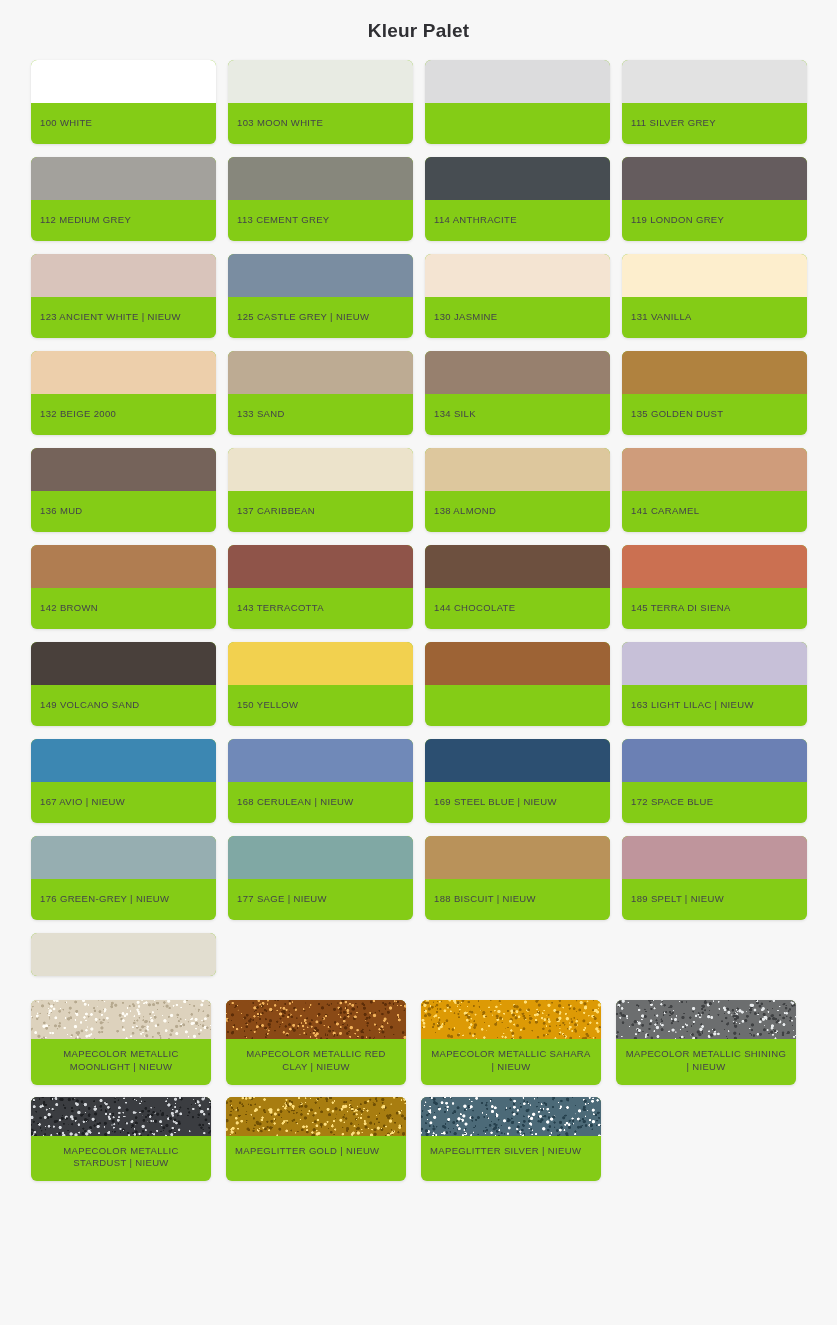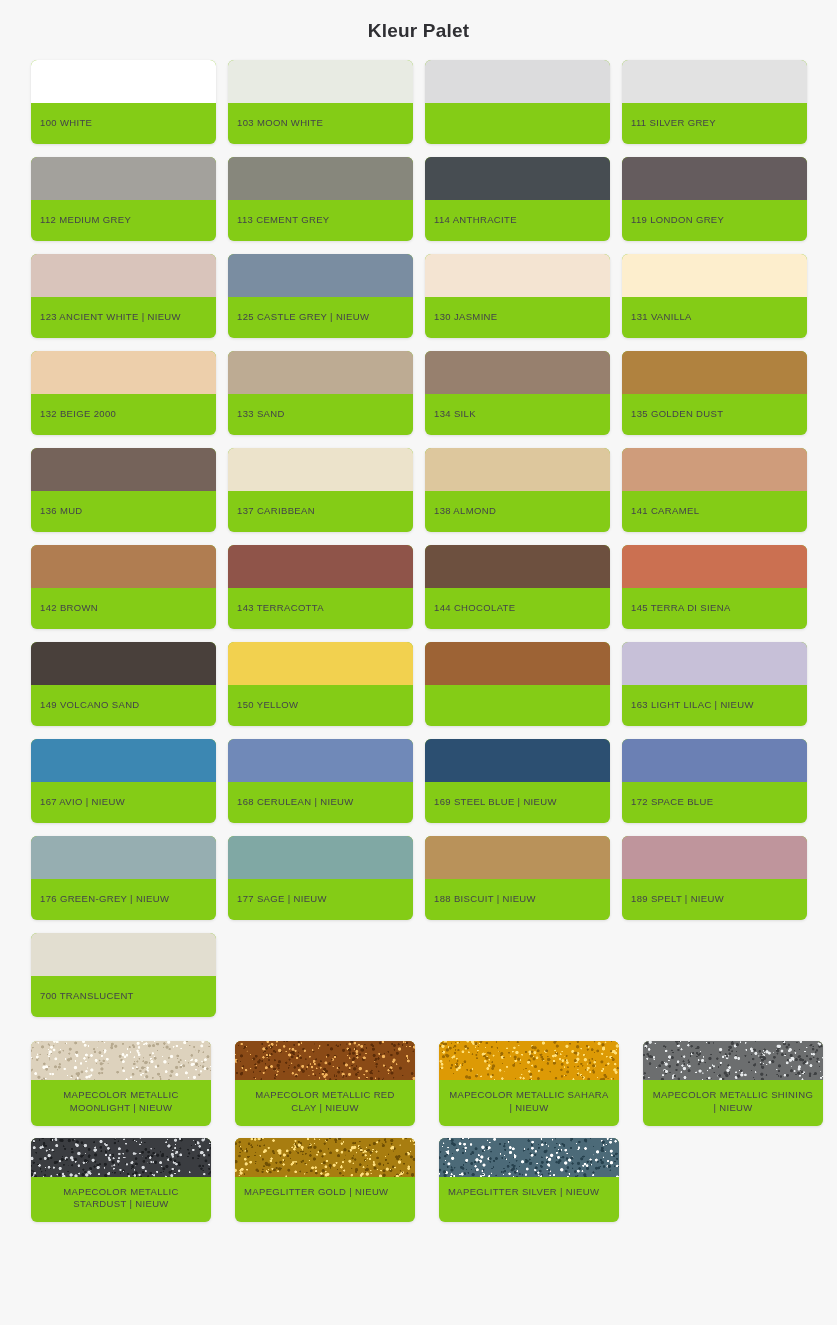--- a/index.html
+++ b/index.html
@@ -69,21 +69,21 @@
     padding: 12px 9px 13px 9px;
     line-height: 1.35;
     text-transform: uppercase;
     min-height: 41px;
     display: flex;
     align-items: center;
   }
 
   
   .metallic-grid .swatch-card { width: 180px; }
-  .metallic-grid { grid-template-columns: repeat(4, 180px); column-gap: 24px; }
+  .metallic-grid { grid-template-columns: repeat(4, 180px); column-gap: 15px; }
   .metallic-grid .swatch-color { height: 39px; }
   .metallic-grid .swatch-label {
     padding: 9px 9px 11px 9px;
     min-height: 44px;
     align-items: flex-start;
   }
 
   .section-gap { height: 24px; }
 </style>
 </head>
@@ -231,21 +231,20 @@
       <div class="swatch-card">
         <div class="swatch-color" style="background: rgb(185, 146, 90);"></div>
         <div class="swatch-label">188 BISCUIT | NIEUW</div>
       </div>
       <div class="swatch-card">
         <div class="swatch-color" style="background: rgb(191, 149, 156);"></div>
         <div class="swatch-label">189 SPELT | NIEUW</div>
       </div>
       <div class="swatch-card">
         <div class="swatch-color" style="background: rgb(226, 222, 208);"></div>
-        <div class="swatch-label">700 TRANSLUCENT</div>
       </div>
     </div>
 
   <div class="section-gap"></div>
 
   <div class="grid metallic-grid" id="metallic-grid">
       <div class="swatch-card">
         <div class="swatch-color" style="background-image: radial-gradient(1.41px at 59.7% 29.9%, rgb(255, 253, 246) 0px, rgb(255, 253, 246) 60%, rgba(0, 0, 0, 0) 100%), radial-gradient(1.9px at 67.2% 52.9%, rgb(255, 253, 246) 0px, rgb(255, 253, 246) 60%, rgba(0, 0, 0, 0) 100%), radial-gradient(0.91px at 7.5% 99.7%, rgb(182, 169, 143) 0px, rgb(182, 169, 143) 60%, rgba(0, 0, 0, 0) 100%), radial-gradient(1.18px at 99.3% 5.9%, rgb(182, 169, 143) 0px, rgb(182, 169, 143) 60%, rgba(0, 0, 0, 0) 100%), radial-gradient(1.99px at 7.2% 67.4%, rgb(255, 253, 246) 0px, rgb(255, 253, 246) 60%, rgba(0, 0, 0, 0) 100%), radial-gradient(1.53px at 74.1% 6.4%, rgb(182, 169, 143) 0px, rgb(182, 169, 143) 60%, rgba(0, 0, 0, 0) 100%), radial-gradient(0.7px at 20.4% 89.2%, rgb(255, 253, 246) 0px, rgb(255, 253, 246) 60%, rgba(0, 0, 0, 0) 100%), radial-gradient(1.67px at 14.6% 2.7%, rgb(255, 253, 246) 0px, rgb(255, 253, 246) 60%, rgba(0, 0, 0, 0) 100%), radial-gradient(1.85px at 86.3% 81.8%, rgb(255, 253, 246) 0px, rgb(255, 253, 246) 60%, rgba(0, 0, 0, 0) 100%), radial-gradient(0.83px at 3.6% 33.9%, rgb(255, 253, 246) 0px, rgb(255, 253, 246) 60%, rgba(0, 0, 0, 0) 100%), radial-gradient(1.79px at 38.3% 29.9%, rgb(182, 169, 143) 0px, rgb(182, 169, 143) 60%, rgba(0, 0, 0, 0) 100%), radial-gradient(0.9px at 87.4% 55.8%, rgb(182, 169, 143) 0px, rgb(182, 169, 143) 60%, rgba(0, 0, 0, 0) 100%), radial-gradient(1.05px at 57.4% 41.5%, rgb(255, 253, 246) 0px, rgb(255, 253, 246) 60%, rgba(0, 0, 0, 0) 100%), radial-gradient(1.68px at 60.1% 35.3%, rgb(255, 253, 246) 0px, rgb(255, 253, 246) 60%, rgba(0, 0, 0, 0) 100%), radial-gradient(0.96px at 39.9% 57.4%, rgb(182, 169, 143) 0px, rgb(182, 169, 143) 60%, rgba(0, 0, 0, 0) 100%), radial-gradient(1.28px at 59.1% 52.5%, rgb(182, 169, 143) 0px, rgb(182, 169, 143) 60%, rgba(0, 0, 0, 0) 100%), radial-gradient(1.76px at 45.2% 8%, rgb(182, 169, 143) 0px, rgb(182, 169, 143) 60%, rgba(0, 0, 0, 0) 100%), radial-gradient(1.51px at 12.1% 85%, rgb(255, 253, 246) 0px, rgb(255, 253, 246) 60%, rgba(0, 0, 0, 0) 100%), radial-gradient(1.32px at 93.2% 24.9%, rgb(182, 169, 143) 0px, rgb(182, 169, 143) 60%, rgba(0, 0, 0, 0) 100%), radial-gradient(0.95px at 63.2% 68%, rgb(182, 169, 143) 0px, rgb(182, 169, 143) 60%, rgba(0, 0, 0, 0) 100%), radial-gradient(1.02px at 61.7% 0%, rgb(255, 253, 246) 0px, rgb(255, 253, 246) 60%, rgba(0, 0, 0, 0) 100%), radial-gradient(1.15px at 76.6% 43.2%, rgb(182, 169, 143) 0px, rgb(182, 169, 143) 60%, rgba(0, 0, 0, 0) 100%), radial-gradient(1.87px at 25.4% 29.2%, rgb(182, 169, 143) 0px, rgb(182, 169, 143) 60%, rgba(0, 0, 0, 0) 100%), radial-gradient(1.91px at 59.5% 5.9%, rgb(255, 253, 246) 0px, rgb(255, 253, 246) 60%, rgba(0, 0, 0, 0) 100%), radial-gradient(1.84px at 44.8% 17.4%, rgb(182, 169, 143) 0px, rgb(182, 169, 143) 60%, rgba(0, 0, 0, 0) 100%), radial-gradient(1.76px at 22.1% 45.5%, rgb(182, 169, 143) 0px, rgb(182, 169, 143) 60%, rgba(0, 0, 0, 0) 100%), radial-gradient(0.76px at 0.1% 42.1%, rgb(255, 253, 246) 0px, rgb(255, 253, 246) 60%, rgba(0, 0, 0, 0) 100%), radial-gradient(1.49px at 27.8% 57.6%, rgb(255, 253, 246) 0px, rgb(255, 253, 246) 60%, rgba(0, 0, 0, 0) 100%), radial-gradient(0.99px at 72.1% 97.4%, rgb(182, 169, 143) 0px, rgb(182, 169, 143) 60%, rgba(0, 0, 0, 0) 100%), radial-gradient(1.78px at 49.5% 39.4%, rgb(182, 169, 143) 0px, rgb(182, 169, 143) 60%, rgba(0, 0, 0, 0) 100%), radial-gradient(1.36px at 94.4% 77.9%, rgb(255, 253, 246) 0px, rgb(255, 253, 246) 60%, rgba(0, 0, 0, 0) 100%), radial-gradient(1.93px at 39% 58.4%, rgb(182, 169, 143) 0px, rgb(182, 169, 143) 60%, rgba(0, 0, 0, 0) 100%), radial-gradient(1.95px at 33.8% 74.4%, rgb(255, 253, 246) 0px, rgb(255, 253, 246) 60%, rgba(0, 0, 0, 0) 100%), radial-gradient(1.11px at 18% 24.6%, rgb(182, 169, 143) 0px, rgb(182, 169, 143) 60%, rgba(0, 0, 0, 0) 100%), radial-gradient(1.82px at 13.6% 66.2%, rgb(182, 169, 143) 0px, rgb(182, 169, 143) 60%, rgba(0, 0, 0, 0) 100%), radial-gradient(0.88px at 55.2% 28.5%, rgb(255, 253, 246) 0px, rgb(255, 253, 246) 60%, rgba(0, 0, 0, 0) 100%), radial-gradient(1.97px at 64.3% 91.7%, rgb(182, 169, 143) 0px, rgb(182, 169, 143) 60%, rgba(0, 0, 0, 0) 100%), radial-gradient(1.84px at 68.1% 11.9%, rgb(182, 169, 143) 0px, rgb(182, 169, 143) 60%, rgba(0, 0, 0, 0) 100%), radial-gradient(0.77px at 31.2% 69.3%, rgb(255, 253, 246) 0px, rgb(255, 253, 246) 60%, rgba(0, 0, 0, 0) 100%), radial-gradient(1.52px at 35.5% 27.6%, rgb(182, 169, 143) 0px, rgb(182, 169, 143) 60%, rgba(0, 0, 0, 0) 100%), radial-gradient(1.27px at 55.6% 93.2%, rgb(255, 253, 246) 0px, rgb(255, 253, 246) 60%, rgba(0, 0, 0, 0) 100%), radial-gradient(1.58px at 7.4% 58.5%, rgb(182, 169, 143) 0px, rgb(182, 169, 143) 60%, rgba(0, 0, 0, 0) 100%), radial-gradient(1.48px at 60.8% 76.7%, rgb(182, 169, 143) 0px, rgb(182, 169, 143) 60%, rgba(0, 0, 0, 0) 100%), radial-gradient(1.25px at 89.6% 47.6%, rgb(255, 253, 246) 0px, rgb(255, 253, 246) 60%, rgba(0, 0, 0, 0) 100%), radial-gradient(1.95px at 75.6% 15.7%, rgb(182, 169, 143) 0px, rgb(182, 169, 143) 60%, rgba(0, 0, 0, 0) 100%), radial-gradient(0.7px at 9.7% 21.9%, rgb(255, 253, 246) 0px, rgb(255, 253, 246) 60%, rgba(0, 0, 0, 0) 100%), radial-gradient(0.62px at 76.6% 57.8%, rgb(182, 169, 143) 0px, rgb(182, 169, 143) 60%, rgba(0, 0, 0, 0) 100%), radial-gradient(0.87px at 81.5% 44.4%, rgb(182, 169, 143) 0px, rgb(182, 169, 143) 60%, rgba(0, 0, 0, 0) 100%), radial-gradient(1.47px at 16% 59.9%, rgb(182, 169, 143) 0px, rgb(182, 169, 143) 60%, rgba(0, 0, 0, 0) 100%), radial-gradient(1.88px at 65.8% 12.4%, rgb(182, 169, 143) 0px, rgb(182, 169, 143) 60%, rgba(0, 0, 0, 0) 100%), radial-gradient(0.99px at 99% 14%, rgb(182, 169, 143) 0px, rgb(182, 169, 143) 60%, rgba(0, 0, 0, 0) 100%), radial-gradient(1.62px at 69% 43.7%, rgb(182, 169, 143) 0px, rgb(182, 169, 143) 60%, rgba(0, 0, 0, 0) 100%), radial-gradient(0.78px at 6.1% 0%, rgb(182, 169, 143) 0px, rgb(182, 169, 143) 60%, rgba(0, 0, 0, 0) 100%), radial-gradient(1.07px at 6.2% 98.7%, rgb(182, 169, 143) 0px, rgb(182, 169, 143) 60%, rgba(0, 0, 0, 0) 100%), radial-gradient(1.3px at 21.3% 32.3%, rgb(182, 169, 143) 0px, rgb(182, 169, 143) 60%, rgba(0, 0, 0, 0) 100%), radial-gradient(1.5px at 98% 71%, rgb(182, 169, 143) 0px, rgb(182, 169, 143) 60%, rgba(0, 0, 0, 0) 100%), radial-gradient(1.73px at 28.3% 79.3%, rgb(182, 169, 143) 0px, rgb(182, 169, 143) 60%, rgba(0, 0, 0, 0) 100%), radial-gradient(1.72px at 8.7% 72.6%, rgb(182, 169, 143) 0px, rgb(182, 169, 143) 60%, rgba(0, 0, 0, 0) 100%), radial-gradient(0.93px at 11.3% 31.9%, rgb(182, 169, 143) 0px, rgb(182, 169, 143) 60%, rgba(0, 0, 0, 0) 100%), radial-gradient(1.88px at 63.7% 55.7%, rgb(182, 169, 143) 0px, rgb(182, 169, 143) 60%, rgba(0, 0, 0, 0) 100%), radial-gradient(0.8px at 86% 50.8%, rgb(255, 253, 246) 0px, rgb(255, 253, 246) 60%, rgba(0, 0, 0, 0) 100%), radial-gradient(1.76px at 51.3% 52.9%, rgb(255, 253, 246) 0px, rgb(255, 253, 246) 60%, rgba(0, 0, 0, 0) 100%), radial-gradient(1.92px at 62% 68.9%, rgb(182, 169, 143) 0px, rgb(182, 169, 143) 60%, rgba(0, 0, 0, 0) 100%), radial-gradient(1.92px at 91.7% 49.9%, rgb(255, 253, 246) 0px, rgb(255, 253, 246) 60%, rgba(0, 0, 0, 0) 100%), radial-gradient(1.42px at 93.5% 86.6%, rgb(182, 169, 143) 0px, rgb(182, 169, 143) 60%, rgba(0, 0, 0, 0) 100%), radial-gradient(1.51px at 70.5% 8.3%, rgb(182, 169, 143) 0px, rgb(182, 169, 143) 60%, rgba(0, 0, 0, 0) 100%), radial-gradient(1.87px at 95.5% 1.2%, rgb(255, 253, 246) 0px, rgb(255, 253, 246) 60%, rgba(0, 0, 0, 0) 100%), radial-gradient(0.76px at 4.4% 43.8%, rgb(182, 169, 143) 0px, rgb(182, 169, 143) 60%, rgba(0, 0, 0, 0) 100%), radial-gradient(0.92px at 5.1% 34.2%, rgb(182, 169, 143) 0px, rgb(182, 169, 143) 60%, rgba(0, 0, 0, 0) 100%), radial-gradient(1.99px at 78.3% 77.9%, rgb(182, 169, 143) 0px, rgb(182, 169, 143) 60%, rgba(0, 0, 0, 0) 100%), radial-gradient(1.37px at 82.1% 54.2%, rgb(182, 169, 143) 0px, rgb(182, 169, 143) 60%, rgba(0, 0, 0, 0) 100%), radial-gradient(0.74px at 57.4% 52.7%, rgb(182, 169, 143) 0px, rgb(182, 169, 143) 60%, rgba(0, 0, 0, 0) 100%), radial-gradient(1.08px at 1% 16.9%, rgb(182, 169, 143) 0px, rgb(182, 169, 143) 60%, rgba(0, 0, 0, 0) 100%), radial-gradient(1.4px at 53.1% 98.5%, rgb(255, 253, 246) 0px, rgb(255, 253, 246) 60%, rgba(0, 0, 0, 0) 100%), radial-gradient(2px at 90.8% 93.2%, rgb(255, 253, 246) 0px, rgb(255, 253, 246) 60%, rgba(0, 0, 0, 0) 100%), radial-gradient(0.83px at 74.2% 8.8%, rgb(182, 169, 143) 0px, rgb(182, 169, 143) 60%, rgba(0, 0, 0, 0) 100%), radial-gradient(0.63px at 93.1% 65%, rgb(182, 169, 143) 0px, rgb(182, 169, 143) 60%, rgba(0, 0, 0, 0) 100%), radial-gradient(1.69px at 75.1% 78.5%, rgb(255, 253, 246) 0px, rgb(255, 253, 246) 60%, rgba(0, 0, 0, 0) 100%), radial-gradient(0.93px at 40.9% 4.1%, rgb(255, 253, 246) 0px, rgb(255, 253, 246) 60%, rgba(0, 0, 0, 0) 100%), radial-gradient(1.53px at 69% 44.7%, rgb(182, 169, 143) 0px, rgb(182, 169, 143) 60%, rgba(0, 0, 0, 0) 100%), radial-gradient(1.92px at 29.2% 1.3%, rgb(255, 253, 246) 0px, rgb(255, 253, 246) 60%, rgba(0, 0, 0, 0) 100%), radial-gradient(1.1px at 9.9% 39.3%, rgb(255, 253, 246) 0px, rgb(255, 253, 246) 60%, rgba(0, 0, 0, 0) 100%), radial-gradient(0.91px at 88.2% 11.4%, rgb(182, 169, 143) 0px, rgb(182, 169, 143) 60%, rgba(0, 0, 0, 0) 100%), radial-gradient(1.36px at 67.7% 31.7%, rgb(255, 253, 246) 0px, rgb(255, 253, 246) 60%, rgba(0, 0, 0, 0) 100%), radial-gradient(2.08px at 24.7% 68.2%, rgb(255, 253, 246) 0px, rgb(255, 253, 246) 60%, rgba(0, 0, 0, 0) 100%), radial-gradient(1.47px at 64.8% 68.5%, rgb(255, 253, 246) 0px, rgb(255, 253, 246) 60%, rgba(0, 0, 0, 0) 100%), radial-gradient(1.79px at 64.1% 54.7%, rgb(182, 169, 143) 0px, rgb(182, 169, 143) 60%, rgba(0, 0, 0, 0) 100%), radial-gradient(2.09px at 10.7% 28.1%, rgb(255, 253, 246) 0px, rgb(255, 253, 246) 60%, rgba(0, 0, 0, 0) 100%), radial-gradient(0.82px at 99.7% 65.7%, rgb(255, 253, 246) 0px, rgb(255, 253, 246) 60%, rgba(0, 0, 0, 0) 100%), radial-gradient(1.55px at 27.1% 99.4%, rgb(182, 169, 143) 0px, rgb(182, 169, 143) 60%, rgba(0, 0, 0, 0) 100%), radial-gradient(0.86px at 95% 51.7%, rgb(255, 253, 246) 0px, rgb(255, 253, 246) 60%, rgba(0, 0, 0, 0) 100%), radial-gradient(1.14px at 4.1% 4.2%, rgb(255, 253, 246) 0px, rgb(255, 253, 246) 60%, rgba(0, 0, 0, 0) 100%), radial-gradient(1.47px at 81% 12.6%, rgb(255, 253, 246) 0px, rgb(255, 253, 246) 60%, rgba(0, 0, 0, 0) 100%), radial-gradient(1.34px at 54.8% 15.8%, rgb(182, 169, 143) 0px, rgb(182, 169, 143) 60%, rgba(0, 0, 0, 0) 100%), radial-gradient(1.04px at 15.4% 66.4%, rgb(182, 169, 143) 0px, rgb(182, 169, 143) 60%, rgba(0, 0, 0, 0) 100%), radial-gradient(1.37px at 10.8% 84.3%, rgb(255, 253, 246) 0px, rgb(255, 253, 246) 60%, rgba(0, 0, 0, 0) 100%), radial-gradient(0.89px at 87.6% 94.3%, rgb(255, 253, 246) 0px, rgb(255, 253, 246) 60%, rgba(0, 0, 0, 0) 100%), radial-gradient(1.05px at 19.2% 45.8%, rgb(255, 253, 246) 0px, rgb(255, 253, 246) 60%, rgba(0, 0, 0, 0) 100%), radial-gradient(1.26px at 9.8% 8.7%, rgb(182, 169, 143) 0px, rgb(182, 169, 143) 60%, rgba(0, 0, 0, 0) 100%), radial-gradient(1.62px at 95.6% 65.8%, rgb(182, 169, 143) 0px, rgb(182, 169, 143) 60%, rgba(0, 0, 0, 0) 100%), radial-gradient(0.89px at 60.1% 45.9%, rgb(182, 169, 143) 0px, rgb(182, 169, 143) 60%, rgba(0, 0, 0, 0) 100%), radial-gradient(1.51px at 64.1% 6.5%, rgb(255, 253, 246) 0px, rgb(255, 253, 246) 60%, rgba(0, 0, 0, 0) 100%), radial-gradient(0.8px at 65.9% 56.3%, rgb(182, 169, 143) 0px, rgb(182, 169, 143) 60%, rgba(0, 0, 0, 0) 100%), radial-gradient(0.61px at 10.3% 10.7%, rgb(182, 169, 143) 0px, rgb(182, 169, 143) 60%, rgba(0, 0, 0, 0) 100%), radial-gradient(1.28px at 56.7% 11%, rgb(182, 169, 143) 0px, rgb(182, 169, 143) 60%, rgba(0, 0, 0, 0) 100%), radial-gradient(1.1px at 90.6% 15.3%, rgb(182, 169, 143) 0px, rgb(182, 169, 143) 60%, rgba(0, 0, 0, 0) 100%), radial-gradient(0.61px at 99.6% 75.5%, rgb(182, 169, 143) 0px, rgb(182, 169, 143) 60%, rgba(0, 0, 0, 0) 100%), radial-gradient(0.9px at 83.4% 18.7%, rgb(255, 253, 246) 0px, rgb(255, 253, 246) 60%, rgba(0, 0, 0, 0) 100%), radial-gradient(1.74px at 96.9% 48%, rgb(255, 253, 246) 0px, rgb(255, 253, 246) 60%, rgba(0, 0, 0, 0) 100%), radial-gradient(1.61px at 83.2% 66.8%, rgb(182, 169, 143) 0px, rgb(182, 169, 143) 60%, rgba(0, 0, 0, 0) 100%), radial-gradient(1.15px at 79.2% 14.7%, rgb(255, 253, 246) 0px, rgb(255, 253, 246) 60%, rgba(0, 0, 0, 0) 100%), radial-gradient(0.85px at 93% 28.9%, rgb(182, 169, 143) 0px, rgb(182, 169, 143) 60%, rgba(0, 0, 0, 0) 100%), radial-gradient(1.17px at 56.6% 69.8%, rgb(255, 253, 246) 0px, rgb(255, 253, 246) 60%, rgba(0, 0, 0, 0) 100%), radial-gradient(1.91px at 89.5% 60.6%, rgb(255, 253, 246) 0px, rgb(255, 253, 246) 60%, rgba(0, 0, 0, 0) 100%), radial-gradient(1.96px at 47.1% 13.4%, rgb(182, 169, 143) 0px, rgb(182, 169, 143) 60%, rgba(0, 0, 0, 0) 100%), radial-gradient(1.02px at 31.9% 12.8%, rgb(255, 253, 246) 0px, rgb(255, 253, 246) 60%, rgba(0, 0, 0, 0) 100%), radial-gradient(1.57px at 90.3% 59.3%, rgb(255, 253, 246) 0px, rgb(255, 253, 246) 60%, rgba(0, 0, 0, 0) 100%), radial-gradient(1.42px at 26.2% 88.5%, rgb(182, 169, 143) 0px, rgb(182, 169, 143) 60%, rgba(0, 0, 0, 0) 100%), radial-gradient(1.36px at 0.1% 24.7%, rgb(182, 169, 143) 0px, rgb(182, 169, 143) 60%, rgba(0, 0, 0, 0) 100%), radial-gradient(1.05px at 67.7% 94.6%, rgb(182, 169, 143) 0px, rgb(182, 169, 143) 60%, rgba(0, 0, 0, 0) 100%), radial-gradient(1.03px at 39.6% 1%, rgb(182, 169, 143) 0px, rgb(182, 169, 143) 60%, rgba(0, 0, 0, 0) 100%), radial-gradient(0.84px at 14.8% 73.8%, rgb(182, 169, 143) 0px, rgb(182, 169, 143) 60%, rgba(0, 0, 0, 0) 100%), radial-gradient(1.54px at 60% 16.5%, rgb(255, 253, 246) 0px, rgb(255, 253, 246) 60%, rgba(0, 0, 0, 0) 100%), radial-gradient(1.15px at 91.7% 73.3%, rgb(255, 253, 246) 0px, rgb(255, 253, 246) 60%, rgba(0, 0, 0, 0) 100%), radial-gradient(1.63px at 69.4% 66.1%, rgb(255, 253, 246) 0px, rgb(255, 253, 246) 60%, rgba(0, 0, 0, 0) 100%), radial-gradient(0.64px at 2.6% 4.9%, rgb(182, 169, 143) 0px, rgb(182, 169, 143) 60%, rgba(0, 0, 0, 0) 100%), radial-gradient(1.03px at 26% 94.9%, rgb(255, 253, 246) 0px, rgb(255, 253, 246) 60%, rgba(0, 0, 0, 0) 100%), radial-gradient(1.59px at 89.3% 37%, rgb(182, 169, 143) 0px, rgb(182, 169, 143) 60%, rgba(0, 0, 0, 0) 100%), radial-gradient(1.69px at 32.4% 91.3%, rgb(255, 253, 246) 0px, rgb(255, 253, 246) 60%, rgba(0, 0, 0, 0) 100%), radial-gradient(1.18px at 62.4% 51.9%, rgb(182, 169, 143) 0px, rgb(182, 169, 143) 60%, rgba(0, 0, 0, 0) 100%), radial-gradient(0.66px at 35.1% 99.4%, rgb(182, 169, 143) 0px, rgb(182, 169, 143) 60%, rgba(0, 0, 0, 0) 100%), radial-gradient(1.99px at 76.5% 2.9%, rgb(255, 253, 246) 0px, rgb(255, 253, 246) 60%, rgba(0, 0, 0, 0) 100%), radial-gradient(0.71px at 73.2% 40.3%, rgb(255, 253, 246) 0px, rgb(255, 253, 246) 60%, rgba(0, 0, 0, 0) 100%), radial-gradient(1.33px at 44.8% 12.5%, rgb(182, 169, 143) 0px, rgb(182, 169, 143) 60%, rgba(0, 0, 0, 0) 100%), radial-gradient(1.98px at 26.4% 83.8%, rgb(182, 169, 143) 0px, rgb(182, 169, 143) 60%, rgba(0, 0, 0, 0) 100%), radial-gradient(0.7px at 16.3% 22.1%, rgb(255, 253, 246) 0px, rgb(255, 253, 246) 60%, rgba(0, 0, 0, 0) 100%), radial-gradient(1.1px at 58.8% 67.3%, rgb(255, 253, 246) 0px, rgb(255, 253, 246) 60%, rgba(0, 0, 0, 0) 100%), radial-gradient(1.44px at 3.5% 48.4%, rgb(182, 169, 143) 0px, rgb(182, 169, 143) 60%, rgba(0, 0, 0, 0) 100%), radial-gradient(1.21px at 0.7% 73.3%, rgb(182, 169, 143) 0px, rgb(182, 169, 143) 60%, rgba(0, 0, 0, 0) 100%), radial-gradient(1.09px at 38.1% 50%, rgb(182, 169, 143) 0px, rgb(182, 169, 143) 60%, rgba(0, 0, 0, 0) 100%), radial-gradient(1.7px at 33.6% 37.1%, rgb(255, 253, 246) 0px, rgb(255, 253, 246) 60%, rgba(0, 0, 0, 0) 100%), radial-gradient(1.07px at 66.6% 45.2%, rgb(255, 253, 246) 0px, rgb(255, 253, 246) 60%, rgba(0, 0, 0, 0) 100%), radial-gradient(1.75px at 11.4% 16.1%, rgb(255, 253, 246) 0px, rgb(255, 253, 246) 60%, rgba(0, 0, 0, 0) 100%), radial-gradient(0.95px at 68.7% 0.8%, rgb(255, 253, 246) 0px, rgb(255, 253, 246) 60%, rgba(0, 0, 0, 0) 100%), radial-gradient(1.52px at 30.8% 77.7%, rgb(255, 253, 246) 0px, rgb(255, 253, 246) 60%, rgba(0, 0, 0, 0) 100%), radial-gradient(1.1px at 24.7% 51.1%, rgb(255, 253, 246) 0px, rgb(255, 253, 246) 60%, rgba(0, 0, 0, 0) 100%), radial-gradient(2px at 80.9% 67.8%, rgb(182, 169, 143) 0px, rgb(182, 169, 143) 60%, rgba(0, 0, 0, 0) 100%), radial-gradient(0.69px at 62.4% 43.4%, rgb(182, 169, 143) 0px, rgb(182, 169, 143) 60%, rgba(0, 0, 0, 0) 100%), radial-gradient(1.71px at 3.5% 40.9%, rgb(255, 253, 246) 0px, rgb(255, 253, 246) 60%, rgba(0, 0, 0, 0) 100%), radial-gradient(1.77px at 31% 92.8%, rgb(255, 253, 246) 0px, rgb(255, 253, 246) 60%, rgba(0, 0, 0, 0) 100%), radial-gradient(1.5px at 25.7% 38.2%, rgb(255, 253, 246) 0px, rgb(255, 253, 246) 60%, rgba(0, 0, 0, 0) 100%), radial-gradient(1.23px at 0.1% 75.8%, rgb(182, 169, 143) 0px, rgb(182, 169, 143) 60%, rgba(0, 0, 0, 0) 100%), radial-gradient(0.79px at 55.3% 29.7%, rgb(182, 169, 143) 0px, rgb(182, 169, 143) 60%, rgba(0, 0, 0, 0) 100%), radial-gradient(1.17px at 32% 42.5%, rgb(182, 169, 143) 0px, rgb(182, 169, 143) 60%, rgba(0, 0, 0, 0) 100%), radial-gradient(0.79px at 10.5% 48.6%, rgb(182, 169, 143) 0px, rgb(182, 169, 143) 60%, rgba(0, 0, 0, 0) 100%), radial-gradient(1.21px at 39.4% 38.2%, rgb(255, 253, 246) 0px, rgb(255, 253, 246) 60%, rgba(0, 0, 0, 0) 100%), radial-gradient(1.69px at 41.2% 24.7%, rgb(255, 253, 246) 0px, rgb(255, 253, 246) 60%, rgba(0, 0, 0, 0) 100%), radial-gradient(1.42px at 77% 20.6%, rgb(182, 169, 143) 0px, rgb(182, 169, 143) 60%, rgba(0, 0, 0, 0) 100%), radial-gradient(1.81px at 84.8% 63.6%, rgb(182, 169, 143) 0px, rgb(182, 169, 143) 60%, rgba(0, 0, 0, 0) 100%), radial-gradient(0.76px at 19% 6.7%, rgb(182, 169, 143) 0px, rgb(182, 169, 143) 60%, rgba(0, 0, 0, 0) 100%), radial-gradient(1.78px at 63.9% 79%, rgb(182, 169, 143) 0px, rgb(182, 169, 143) 60%, rgba(0, 0, 0, 0) 100%), radial-gradient(1.52px at 50.3% 49%, rgb(182, 169, 143) 0px, rgb(182, 169, 143) 60%, rgba(0, 0, 0, 0) 100%), radial-gradient(0.83px at 19.6% 5.5%, rgb(255, 253, 246) 0px, rgb(255, 253, 246) 60%, rgba(0, 0, 0, 0) 100%), radial-gradient(1.62px at 48.1% 80%, rgb(182, 169, 143) 0px, rgb(182, 169, 143) 60%, rgba(0, 0, 0, 0) 100%), radial-gradient(1.75px at 24.8% 5.1%, rgb(182, 169, 143) 0px, rgb(182, 169, 143) 60%, rgba(0, 0, 0, 0) 100%), radial-gradient(1.31px at 35.1% 20.7%, rgb(182, 169, 143) 0px, rgb(182, 169, 143) 60%, rgba(0, 0, 0, 0) 100%), radial-gradient(1.21px at 66.2% 36%, rgb(182, 169, 143) 0px, rgb(182, 169, 143) 60%, rgba(0, 0, 0, 0) 100%), radial-gradient(0.88px at 0.9% 45.4%, rgb(182, 169, 143) 0px, rgb(182, 169, 143) 60%, rgba(0, 0, 0, 0) 100%), radial-gradient(1.66px at 52.2% 40.3%, rgb(255, 253, 246) 0px, rgb(255, 253, 246) 60%, rgba(0, 0, 0, 0) 100%), radial-gradient(1.35px at 39.6% 81.9%, rgb(182, 169, 143) 0px, rgb(182, 169, 143) 60%, rgba(0, 0, 0, 0) 100%), radial-gradient(1.45px at 59.2% 25%, rgb(255, 253, 246) 0px, rgb(255, 253, 246) 60%, rgba(0, 0, 0, 0) 100%), radial-gradient(1.55px at 53.3% 36.6%, rgb(255, 253, 246) 0px, rgb(255, 253, 246) 60%, rgba(0, 0, 0, 0) 100%), radial-gradient(1.52px at 40.4% 50.9%, rgb(182, 169, 143) 0px, rgb(182, 169, 143) 60%, rgba(0, 0, 0, 0) 100%), radial-gradient(1.9px at 85.4% 4.2%, rgb(255, 253, 246) 0px, rgb(255, 253, 246) 60%, rgba(0, 0, 0, 0) 100%), radial-gradient(1.97px at 39.4% 71.6%, rgb(182, 169, 143) 0px, rgb(182, 169, 143) 60%, rgba(0, 0, 0, 0) 100%), radial-gradient(0.72px at 37.3% 0.3%, rgb(182, 169, 143) 0px, rgb(182, 169, 143) 60%, rgba(0, 0, 0, 0) 100%), radial-gradient(1.95px at 83.7% 64%, rgb(255, 253, 246) 0px, rgb(255, 253, 246) 60%, rgba(0, 0, 0, 0) 100%), radial-gradient(2.03px at 92% 59.7%, rgb(182, 169, 143) 0px, rgb(182, 169, 143) 60%, rgba(0, 0, 0, 0) 100%), radial-gradient(1.82px at 94.9% 12.6%, rgb(255, 253, 246) 0px, rgb(255, 253, 246) 60%, rgba(0, 0, 0, 0) 100%), radial-gradient(1.71px at 56.7% 85.2%, rgb(182, 169, 143) 0px, rgb(182, 169, 143) 60%, rgba(0, 0, 0, 0) 100%), radial-gradient(1.58px at 38% 82.6%, rgb(182, 169, 143) 0px, rgb(182, 169, 143) 60%, rgba(0, 0, 0, 0) 100%), radial-gradient(0.81px at 94.2% 62.9%, rgb(182, 169, 143) 0px, rgb(182, 169, 143) 60%, rgba(0, 0, 0, 0) 100%), radial-gradient(0.88px at 66.4% 45.7%, rgb(255, 253, 246) 0px, rgb(255, 253, 246) 60%, rgba(0, 0, 0, 0) 100%), radial-gradient(1.81px at 30.1% 10.9%, rgb(255, 253, 246) 0px, rgb(255, 253, 246) 60%, rgba(0, 0, 0, 0) 100%), radial-gradient(1.06px at 10.1% 33.6%, rgb(255, 253, 246) 0px, rgb(255, 253, 246) 60%, rgba(0, 0, 0, 0) 100%), radial-gradient(0.74px at 25.1% 30.6%, rgb(182, 169, 143) 0px, rgb(182, 169, 143) 60%, rgba(0, 0, 0, 0) 100%), radial-gradient(1.69px at 15.8% 67.2%, rgb(182, 169, 143) 0px, rgb(182, 169, 143) 60%, rgba(0, 0, 0, 0) 100%), radial-gradient(1.33px at 61.2% 86.4%, rgb(255, 253, 246) 0px, rgb(255, 253, 246) 60%, rgba(0, 0, 0, 0) 100%), radial-gradient(0.69px at 14.9% 5.5%, rgb(182, 169, 143) 0px, rgb(182, 169, 143) 60%, rgba(0, 0, 0, 0) 100%), radial-gradient(1.96px at 4.4% 92.9%, rgb(182, 169, 143) 0px, rgb(182, 169, 143) 60%, rgba(0, 0, 0, 0) 100%), radial-gradient(1.79px at 25.3% 34.3%, rgb(255, 253, 246) 0px, rgb(255, 253, 246) 60%, rgba(0, 0, 0, 0) 100%), radial-gradient(1.22px at 62.9% 8.5%, rgb(255, 253, 246) 0px, rgb(255, 253, 246) 60%, rgba(0, 0, 0, 0) 100%), radial-gradient(0.92px at 53.6% 20.5%, rgb(255, 253, 246) 0px, rgb(255, 253, 246) 60%, rgba(0, 0, 0, 0) 100%), radial-gradient(1.88px at 81% 86.1%, rgb(255, 253, 246) 0px, rgb(255, 253, 246) 60%, rgba(0, 0, 0, 0) 100%), radial-gradient(1.7px at 15.9% 29%, rgb(182, 169, 143) 0px, rgb(182, 169, 143) 60%, rgba(0, 0, 0, 0) 100%), radial-gradient(1.78px at 2.6% 83.6%, rgb(255, 253, 246) 0px, rgb(255, 253, 246) 60%, rgba(0, 0, 0, 0) 100%), radial-gradient(1.65px at 51.5% 76.4%, rgb(255, 253, 246) 0px, rgb(255, 253, 246) 60%, rgba(0, 0, 0, 0) 100%), radial-gradient(0.72px at 70.3% 24.5%, rgb(182, 169, 143) 0px, rgb(182, 169, 143) 60%, rgba(0, 0, 0, 0) 100%), radial-gradient(1.17px at 71.8% 91.6%, rgb(182, 169, 143) 0px, rgb(182, 169, 143) 60%, rgba(0, 0, 0, 0) 100%), radial-gradient(0.87px at 88.9% 49.6%, rgb(255, 253, 246) 0px, rgb(255, 253, 246) 60%, rgba(0, 0, 0, 0) 100%), radial-gradient(1.03px at 51% 69.1%, rgb(182, 169, 143) 0px, rgb(182, 169, 143) 60%, rgba(0, 0, 0, 0) 100%), radial-gradient(0.6px at 44.1% 19.2%, rgb(255, 253, 246) 0px, rgb(255, 253, 246) 60%, rgba(0, 0, 0, 0) 100%), radial-gradient(1.06px at 69.7% 7.6%, rgb(182, 169, 143) 0px, rgb(182, 169, 143) 60%, rgba(0, 0, 0, 0) 100%), radial-gradient(0.66px at 36.7% 15.8%, rgb(255, 253, 246) 0px, rgb(255, 253, 246) 60%, rgba(0, 0, 0, 0) 100%), radial-gradient(0.86px at 22.3% 93.7%, rgb(255, 253, 246) 0px, rgb(255, 253, 246) 60%, rgba(0, 0, 0, 0) 100%), radial-gradient(1.83px at 36.2% 49.8%, rgb(255, 253, 246) 0px, rgb(255, 253, 246) 60%, rgba(0, 0, 0, 0) 100%), radial-gradient(1.76px at 30.8% 35.9%, rgb(255, 253, 246) 0px, rgb(255, 253, 246) 60%, rgba(0, 0, 0, 0) 100%), radial-gradient(0.77px at 8.3% 96.5%, rgb(255, 253, 246) 0px, rgb(255, 253, 246) 60%, rgba(0, 0, 0, 0) 100%), radial-gradient(1.69px at 59% 70%, rgb(182, 169, 143) 0px, rgb(182, 169, 143) 60%, rgba(0, 0, 0, 0) 100%), radial-gradient(0.9px at 62.2% 83.7%, rgb(255, 253, 246) 0px, rgb(255, 253, 246) 60%, rgba(0, 0, 0, 0) 100%), radial-gradient(1.48px at 18.7% 71.6%, rgb(255, 253, 246) 0px, rgb(255, 253, 246) 60%, rgba(0, 0, 0, 0) 100%), radial-gradient(0.68px at 40.2% 25%, rgb(182, 169, 143) 0px, rgb(182, 169, 143) 60%, rgba(0, 0, 0, 0) 100%), radial-gradient(0.78px at 68.4% 38.8%, rgb(255, 253, 246) 0px, rgb(255, 253, 246) 60%, rgba(0, 0, 0, 0) 100%), radial-gradient(2.09px at 74.4% 53.4%, rgb(255, 253, 246) 0px, rgb(255, 253, 246) 60%, rgba(0, 0, 0, 0) 100%), radial-gradient(1.29px at 83.1% 49%, rgb(182, 169, 143) 0px, rgb(182, 169, 143) 60%, rgba(0, 0, 0, 0) 100%), radial-gradient(1.73px at 51.1% 34.7%, rgb(255, 253, 246) 0px, rgb(255, 253, 246) 60%, rgba(0, 0, 0, 0) 100%), radial-gradient(1.4px at 22.7% 90.7%, rgb(182, 169, 143) 0px, rgb(182, 169, 143) 60%, rgba(0, 0, 0, 0) 100%), radial-gradient(1.68px at 42.4% 46.7%, rgb(255, 253, 246) 0px, rgb(255, 253, 246) 60%, rgba(0, 0, 0, 0) 100%), radial-gradient(0.97px at 28.2% 78.6%, rgb(255, 253, 246) 0px, rgb(255, 253, 246) 60%, rgba(0, 0, 0, 0) 100%), radial-gradient(1.27px at 70.5% 85.5%, rgb(182, 169, 143) 0px, rgb(182, 169, 143) 60%, rgba(0, 0, 0, 0) 100%), radial-gradient(2.03px at 20.9% 48.4%, rgb(182, 169, 143) 0px, rgb(182, 169, 143) 60%, rgba(0, 0, 0, 0) 100%), radial-gradient(1.7px at 25.5% 84.1%, rgb(182, 169, 143) 0px, rgb(182, 169, 143) 60%, rgba(0, 0, 0, 0) 100%), radial-gradient(1.52px at 29.7% 44.7%, rgb(255, 253, 246) 0px, rgb(255, 253, 246) 60%, rgba(0, 0, 0, 0) 100%), radial-gradient(1.28px at 7.2% 96.2%, rgb(182, 169, 143) 0px, rgb(182, 169, 143) 60%, rgba(0, 0, 0, 0) 100%), radial-gradient(1.04px at 41% 30%, rgb(255, 253, 246) 0px, rgb(255, 253, 246) 60%, rgba(0, 0, 0, 0) 100%), radial-gradient(0.65px at 42.8% 57.2%, rgb(182, 169, 143) 0px, rgb(182, 169, 143) 60%, rgba(0, 0, 0, 0) 100%), radial-gradient(1.65px at 77.6% 89%, rgb(182, 169, 143) 0px, rgb(182, 169, 143) 60%, rgba(0, 0, 0, 0) 100%), radial-gradient(1.77px at 13.8% 45.8%, rgb(255, 253, 246) 0px, rgb(255, 253, 246) 60%, rgba(0, 0, 0, 0) 100%), radial-gradient(0.8px at 10% 64.6%, rgb(182, 169, 143) 0px, rgb(182, 169, 143) 60%, rgba(0, 0, 0, 0) 100%), radial-gradient(1.28px at 33.5% 88%, rgb(255, 253, 246) 0px, rgb(255, 253, 246) 60%, rgba(0, 0, 0, 0) 100%), radial-gradient(0.76px at 73.8% 15.8%, rgb(182, 169, 143) 0px, rgb(182, 169, 143) 60%, rgba(0, 0, 0, 0) 100%), radial-gradient(1.03px at 95.7% 28.7%, rgb(182, 169, 143) 0px, rgb(182, 169, 143) 60%, rgba(0, 0, 0, 0) 100%), radial-gradient(1.63px at 70.6% 63.8%, rgb(182, 169, 143) 0px, rgb(182, 169, 143) 60%, rgba(0, 0, 0, 0) 100%), radial-gradient(0.86px at 12.7% 12.6%, rgb(182, 169, 143) 0px, rgb(182, 169, 143) 60%, rgba(0, 0, 0, 0) 100%), radial-gradient(0.7px at 36.3% 57.6%, rgb(182, 169, 143) 0px, rgb(182, 169, 143) 60%, rgba(0, 0, 0, 0) 100%), radial-gradient(1.92px at 6.4% 15.1%, rgb(182, 169, 143) 0px, rgb(182, 169, 143) 60%, rgba(0, 0, 0, 0) 100%), radial-gradient(1.14px at 86.6% 1.1%, rgb(182, 169, 143) 0px, rgb(182, 169, 143) 60%, rgba(0, 0, 0, 0) 100%), radial-gradient(1.7px at 12.8% 23%, rgb(255, 253, 246) 0px, rgb(255, 253, 246) 60%, rgba(0, 0, 0, 0) 100%), radial-gradient(1.61px at 57.2% 14.5%, rgb(182, 169, 143) 0px, rgb(182, 169, 143) 60%, rgba(0, 0, 0, 0) 100%), radial-gradient(1.11px at 76.7% 99.2%, rgb(182, 169, 143) 0px, rgb(182, 169, 143) 60%, rgba(0, 0, 0, 0) 100%), radial-gradient(1.8px at 70.9% 85.1%, rgb(182, 169, 143) 0px, rgb(182, 169, 143) 60%, rgba(0, 0, 0, 0) 100%), radial-gradient(1.82px at 64.6% 76.1%, rgb(255, 253, 246) 0px, rgb(255, 253, 246) 60%, rgba(0, 0, 0, 0) 100%), radial-gradient(1.99px at 78.1% 39.6%, rgb(255, 253, 246) 0px, rgb(255, 253, 246) 60%, rgba(0, 0, 0, 0) 100%), radial-gradient(1.4px at 63.6% 92.6%, rgb(255, 253, 246) 0px, rgb(255, 253, 246) 60%, rgba(0, 0, 0, 0) 100%), radial-gradient(0.74px at 10.4% 43.7%, rgb(182, 169, 143) 0px, rgb(182, 169, 143) 60%, rgba(0, 0, 0, 0) 100%), radial-gradient(1.92px at 96.7% 70.4%, rgb(255, 253, 246) 0px, rgb(255, 253, 246) 60%, rgba(0, 0, 0, 0) 100%), radial-gradient(1.1px at 30.6% 52.4%, rgb(255, 253, 246) 0px, rgb(255, 253, 246) 60%, rgba(0, 0, 0, 0) 100%), radial-gradient(1.59px at 57.4% 58.8%, rgb(182, 169, 143) 0px, rgb(182, 169, 143) 60%, rgba(0, 0, 0, 0) 100%), radial-gradient(1.61px at 81.5% 38.2%, rgb(182, 169, 143) 0px, rgb(182, 169, 143) 60%, rgba(0, 0, 0, 0) 100%), radial-gradient(0.69px at 64.1% 55.8%, rgb(255, 253, 246) 0px, rgb(255, 253, 246) 60%, rgba(0, 0, 0, 0) 100%), radial-gradient(1.3px at 25.1% 98.6%, rgb(182, 169, 143) 0px, rgb(182, 169, 143) 60%, rgba(0, 0, 0, 0) 100%), radial-gradient(0.65px at 91.2% 23.1%, rgb(182, 169, 143) 0px, rgb(182, 169, 143) 60%, rgba(0, 0, 0, 0) 100%), radial-gradient(1.81px at 98.3% 40.2%, rgb(182, 169, 143) 0px, rgb(182, 169, 143) 60%, rgba(0, 0, 0, 0) 100%), radial-gradient(1.89px at 21.8% 20.9%, rgb(182, 169, 143) 0px, rgb(182, 169, 143) 60%, rgba(0, 0, 0, 0) 100%), radial-gradient(1.72px at 13% 1%, rgb(255, 253, 246) 0px, rgb(255, 253, 246) 60%, rgba(0, 0, 0, 0) 100%), radial-gradient(1.32px at 51.1% 7%, rgb(182, 169, 143) 0px, rgb(182, 169, 143) 60%, rgba(0, 0, 0, 0) 100%), radial-gradient(1.43px at 21.3% 47.7%, rgb(182, 169, 143) 0px, rgb(182, 169, 143) 60%, rgba(0, 0, 0, 0) 100%), radial-gradient(1.98px at 8.6% 66.4%, rgb(255, 253, 246) 0px, rgb(255, 253, 246) 60%, rgba(0, 0, 0, 0) 100%), radial-gradient(0.6px at 9% 34.5%, rgb(182, 169, 143) 0px, rgb(182, 169, 143) 60%, rgba(0, 0, 0, 0) 100%), radial-gradient(1.09px at 95.9% 54.7%, rgb(182, 169, 143) 0px, rgb(182, 169, 143) 60%, rgba(0, 0, 0, 0) 100%), linear-gradient(rgb(221, 210, 189), rgb(221, 210, 189)); background-color: rgb(221, 210, 189);"></div>
         <div class="swatch-label">MAPECOLOR METALLIC MOONLIGHT | NIEUW</div>
       </div>

